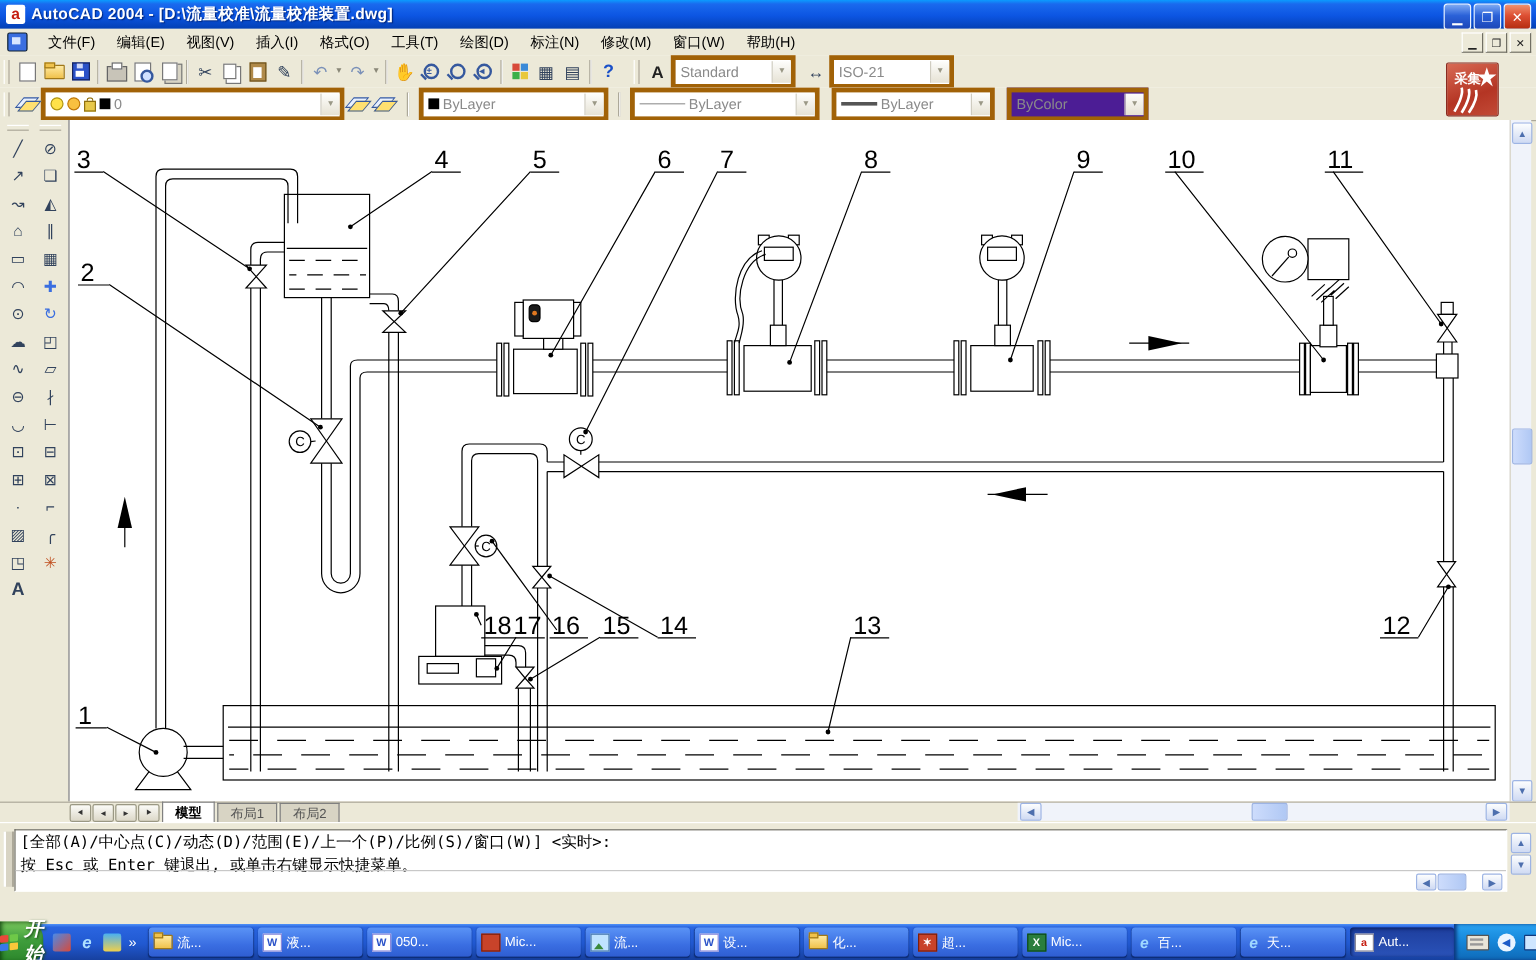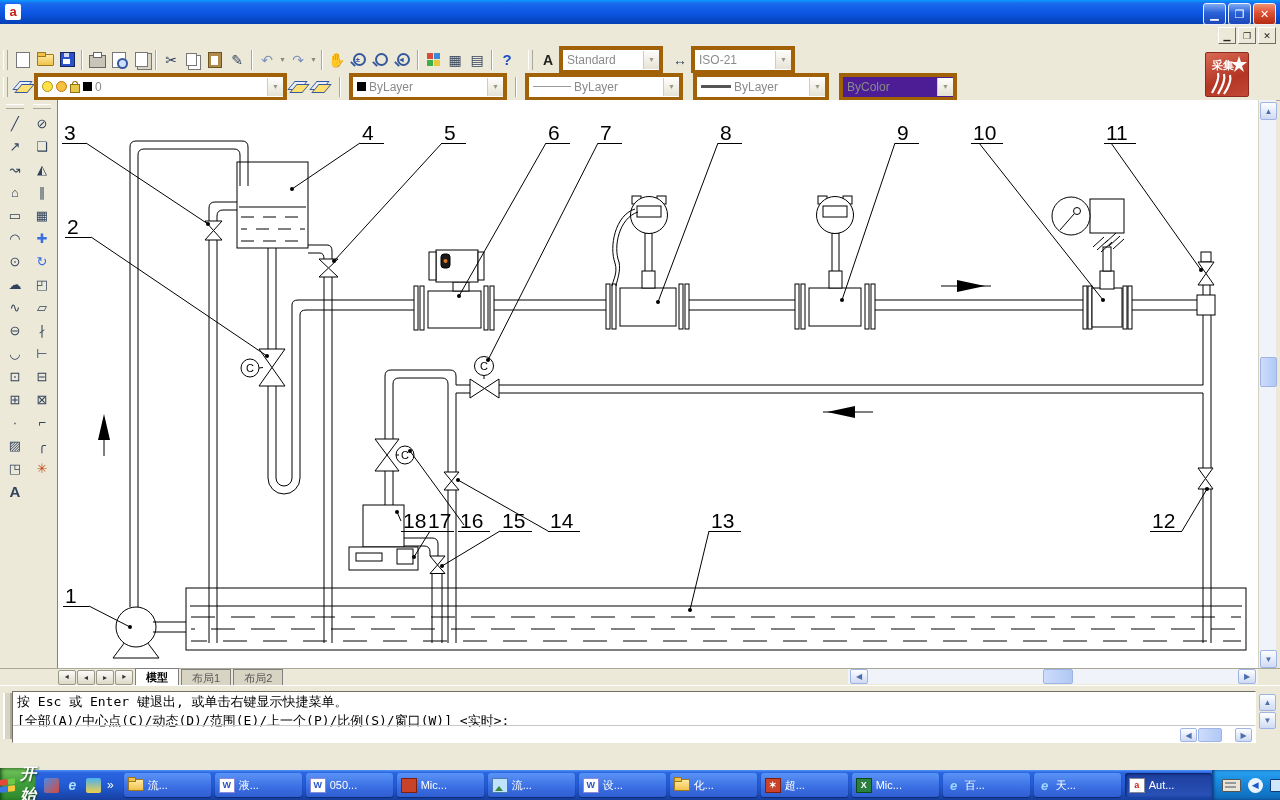--- a/index.html
+++ b/index.html
@@ -156,27 +156,42 @@
   .net:after{content:"";position:absolute;right:-3px;top:-3px;width:5px;height:5px;border:1px solid #eaf4ff;border-radius:50%;border-left:none;border-bottom:none;}
   svg text{font-family:"Liberation Sans",sans-serif;}
 </style>
 </head>
 <body>
 
 <div id="root">
 
   <div class="abs titlebar">
     <div class="app-ico">a</div>
+    <div class="title-text">AutoCAD 2004 - [D:\流量校准\流量校准装置.dwg]</div>
     <div class="winbtns">
       <div class="winbtn">▁</div>
       <div class="winbtn">❐</div>
       <div class="winbtn close">✕</div>
     </div>
   </div>
 
+  <div class="abs menubar">
+    <div class="mdi-ico"></div>
+    <span class="menu-item">文件(F)</span>
+    <span class="menu-item">编辑(E)</span>
+    <span class="menu-item">视图(V)</span>
+    <span class="menu-item">插入(I)</span>
+    <span class="menu-item">格式(O)</span>
+    <span class="menu-item">工具(T)</span>
+    <span class="menu-item">绘图(D)</span>
+    <span class="menu-item">标注(N)</span>
+    <span class="menu-item">修改(M)</span>
+    <span class="menu-item">窗口(W)</span>
+    <span class="menu-item">帮助(H)</span>
+  </div>
   <div class="childbtns">
     <div class="cbtn">▁</div>
     <div class="cbtn">❐</div>
     <div class="cbtn">✕</div>
   </div>
 
   <div class="abs tbrow tb1">
     <div class="grip"></div>
     <div class="tbtn">
         <span class="i-new"></span>
@@ -661,22 +676,22 @@
     <div class="sb-btn" style="width:16px;height:13px;margin-left:2px">◀</div>
     <div class="hthumb" style="width:28px;height:13px;margin-left:175px;"></div>
     <div class="sb-btn" style="width:16px;height:13px;margin-left:auto;margin-right:2px">▶</div>
   </div>
 
   <div class="abs splitter"></div>
 
   <div class="abs cmdwin">
     <div class="cmd-grip"></div>
     <div class="cmd-inner">
+      <div class="cmdline">[全部(A)/中心点(C)/动态(D)/范围(E)/上一个(P)/比例(S)/窗口(W)] &lt;实时&gt;:</div>
       <div class="cmdline">按 Esc 或 Enter 键退出, 或单击右键显示快捷菜单。</div>
-      <div class="cmdline">[全部(A)/中心点(C)/动态(D)/范围(E)/上一个(P)/比例(S)/窗口(W)] &lt;实时&gt;:</div>
       <div class="cmd-cur"></div>
     </div>
     <div class="cmd-vs">
       <div class="sb-btn">▲</div>
       <div class="sb-btn">▼</div>
     </div>
     <div class="cmd-hs">
       <div class="sb-btn">◀</div>
       <div class="hthumb" style="width:22px;height:12px"></div>
       <div class="sb-btn" style="margin-left:12px">▶</div>

